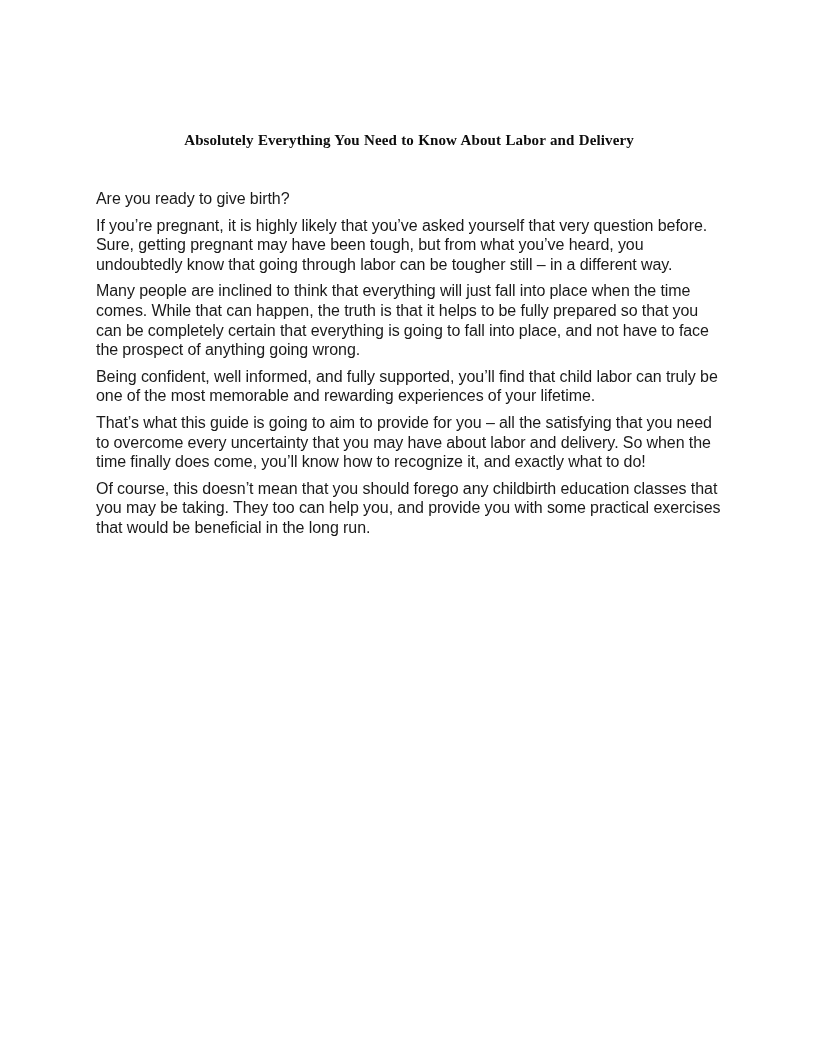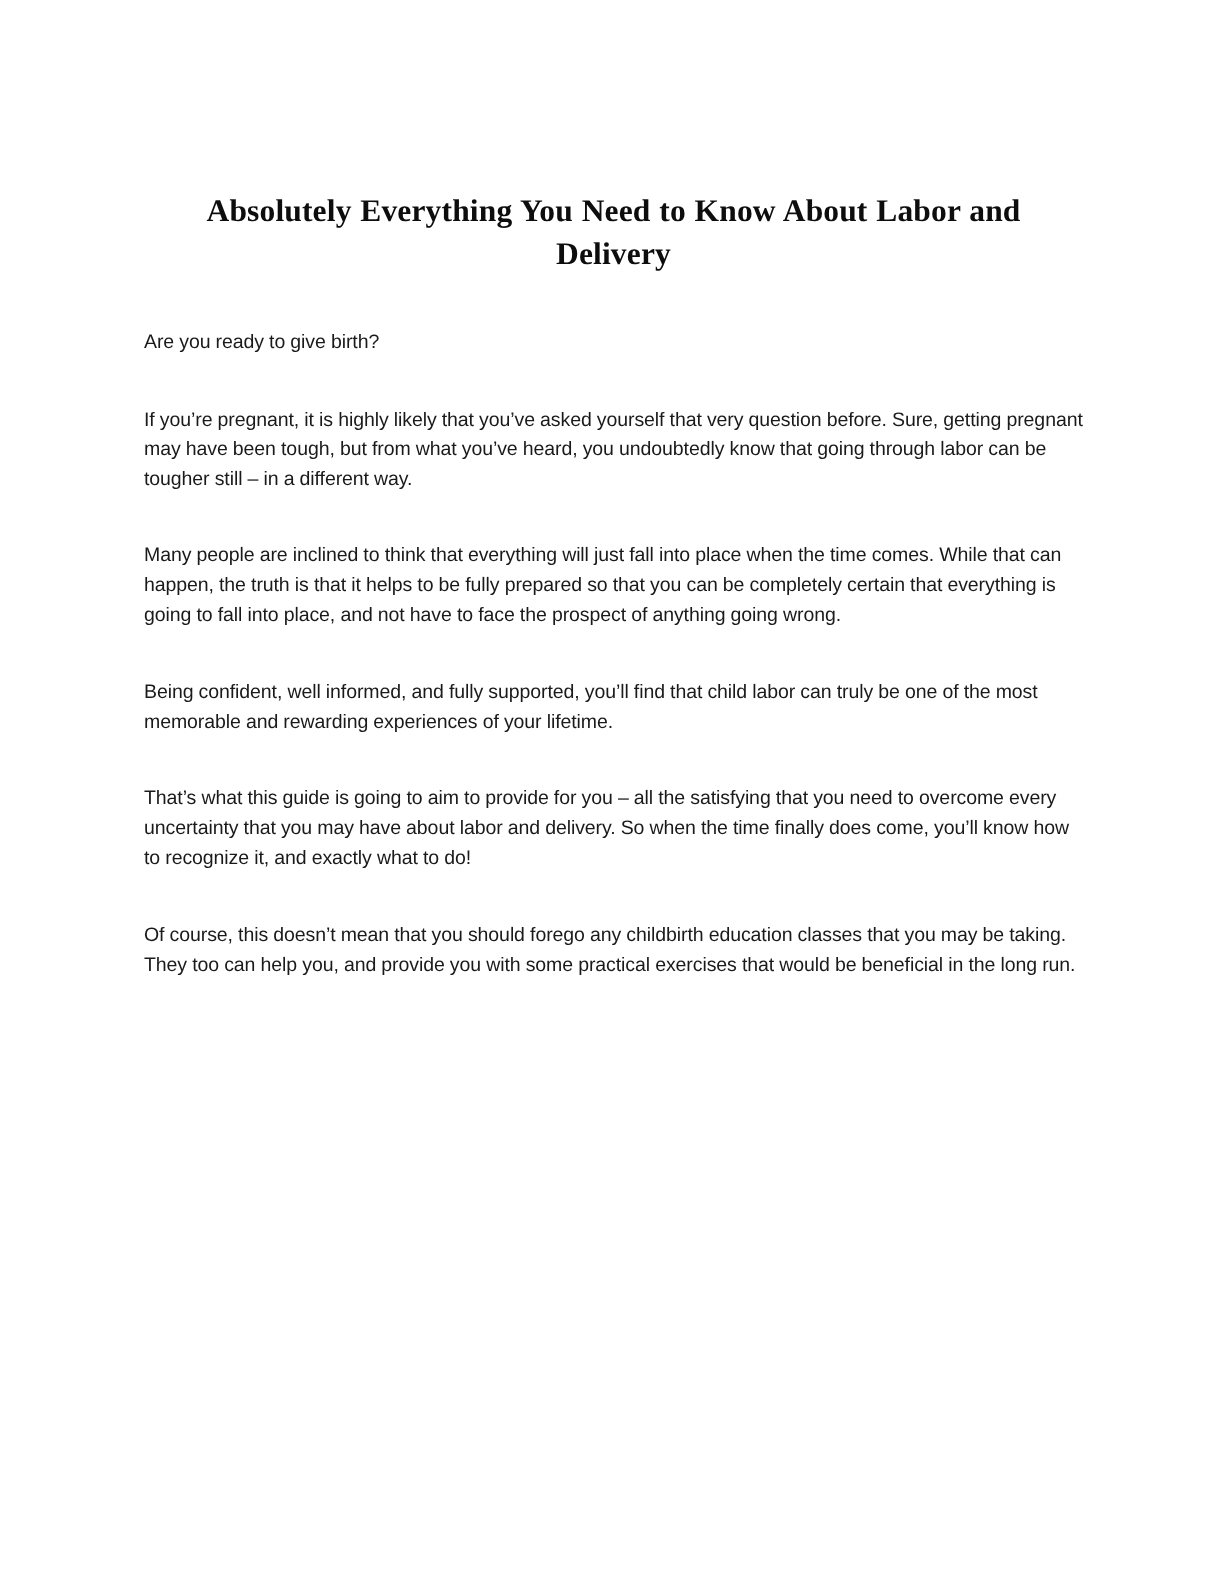--- a/index.html
+++ b/index.html
@@ -27,43 +27,43 @@
     position: absolute;
     left: 96px;
     top: 0;
     width: 626px;
   }
   .doc-title {
     margin: 0;
     padding: 0;
     font-family: "Liberation Serif", "DejaVu Serif", serif;
     font-weight: bold;
-    font-size: 21px;
+    font-size: 15px;
     line-height: 29px;
     text-align: center;
     color: #0d0d0d;
     letter-spacing: 0.1px;
     padding-top: 126px;
     padding-left: 6px;
     padding-right: 6px;
     word-spacing: 0.5px;
   }
   .para {
     margin: 0;
     padding: 0;
     font-family: "Liberation Sans", "DejaVu Sans", sans-serif;
-    font-size: 13px;
+    font-size: 16px;
     line-height: 19.6px;
     color: #1a1a1a;
     text-align: left;
     letter-spacing: -0.06px;
     word-spacing: -0.1px;
   }
   .para + .para {
-    margin-top: 32px;
+    margin-top: 7px;
   }
   #first-para {
     margin-top: 34px;
   }
 </style>
 </head>
 <body>
 
 <div class="page">
   <div class="content">

